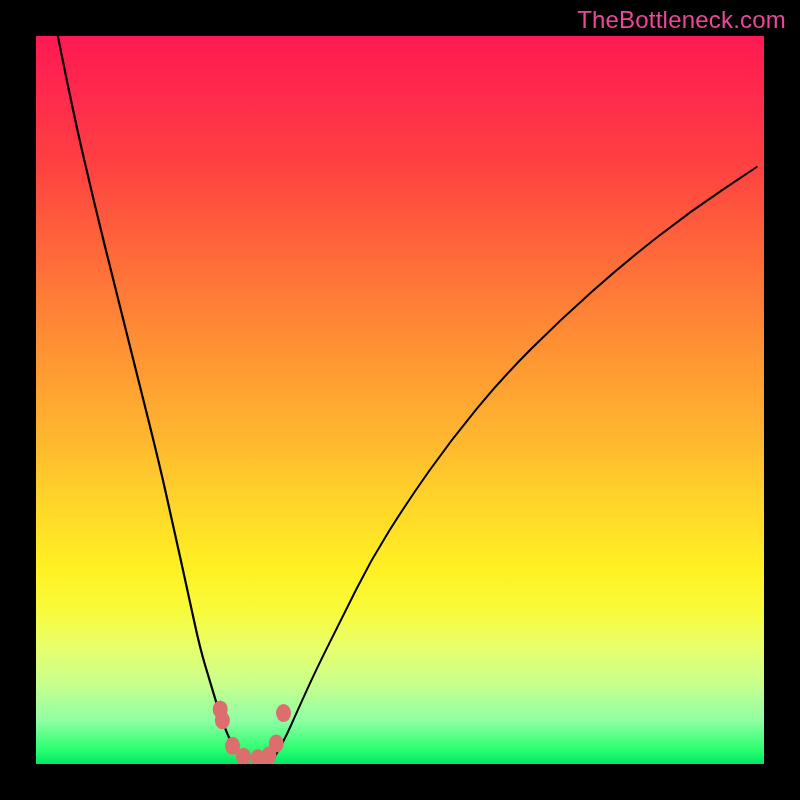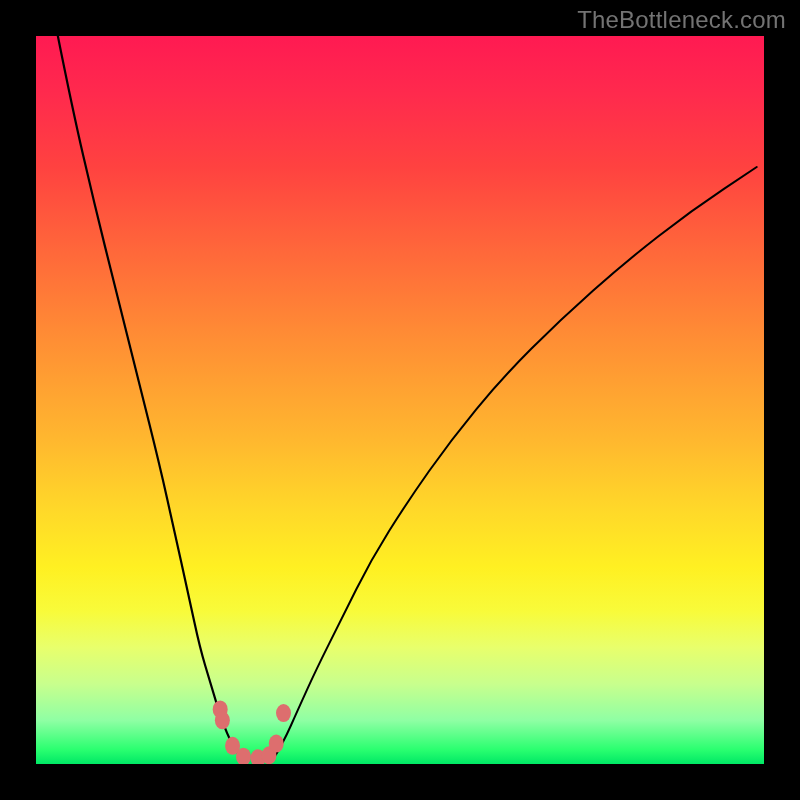--- a/index.html
+++ b/index.html
@@ -39,21 +39,21 @@
       #c8ff8d 89%,
       #8fffa4 94%,
       #2bff70 98%,
       #00e865 100%
     );
   }
   .watermark {
     position: absolute;
     top: 6px;
     right: 14px;
-    color: #737373;
+    color: #ec4899;
     font-size: 24px;
     font-weight: 400;
     letter-spacing: 0.2px;
   }
   svg.curve {
     position: absolute;
     top: 0;
     left: 0;
     width: 728px;
     height: 728px;

